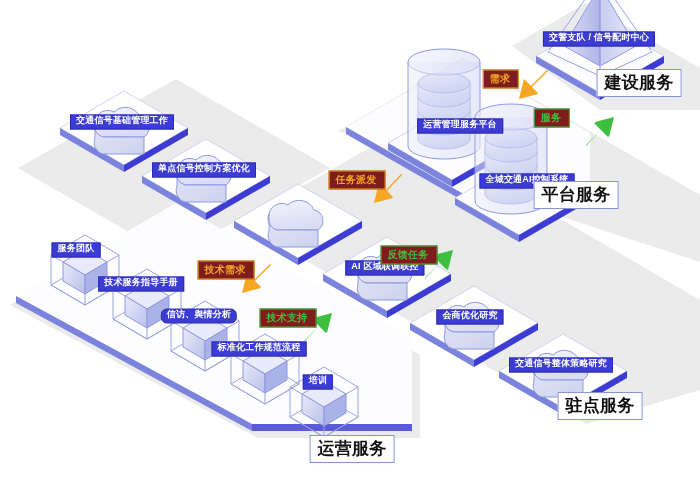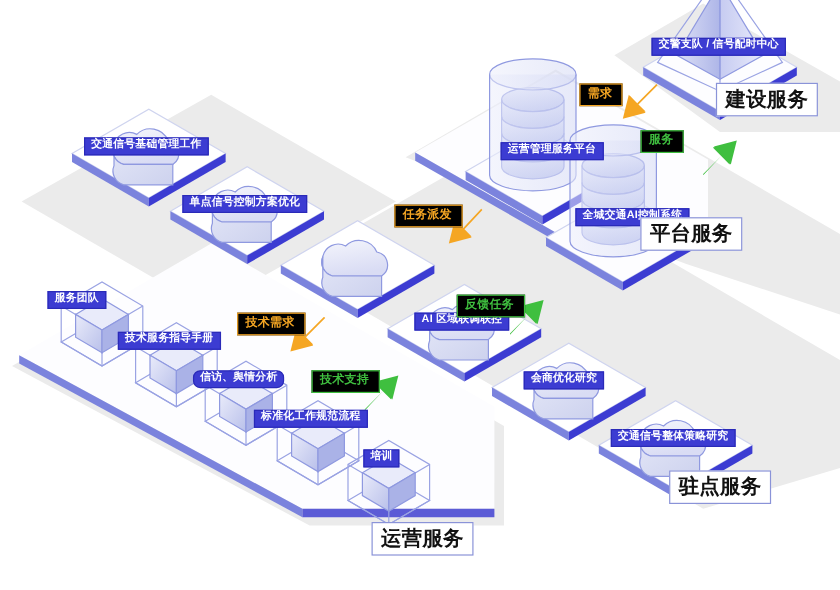--- a/index.html
+++ b/index.html
@@ -29,21 +29,21 @@
   }
   .chip-zone{
     background:#ffffff;
     color:#111111;
     border:1px solid #8a93d8;
     font-size:17px;
     font-weight:bold;
     padding:4px 7px 5px 7px;
   }
   .chip-flow{
-    background:#000000;
+    background:#7f1d1d;
     font-size:10px;
     font-weight:bold;
     padding:3px 8px 4px 6px;
   }
   .chip-flow.orange{border:1px solid #f5a623;color:#f5a623;}
   .chip-flow.green{border:1px solid #3fbf3f;color:#3fbf3f;}
 </style>
 </head>
 <body>
 
@@ -280,21 +280,21 @@
   <div class="chip chip-node" style="left:122px;top:122px;">交通信号基础管理工作</div>
   <div class="chip chip-node" style="left:204px;top:170px;">单点信号控制方案优化</div>
   <div class="chip chip-node" style="left:385px;top:268px;">AI 区域联调联控</div>
   <div class="chip chip-node" style="left:470px;top:317px;">会商优化研究</div>
   <div class="chip chip-node" style="left:561px;top:365px;">交通信号整体策略研究</div>
 
   <div class="chip chip-node" style="left:460px;top:126px;">运营管理服务平台</div>
   <div class="chip chip-node" style="left:527px;top:181px;">全城交通AI控制系统</div>
   <div class="chip chip-node" style="left:599px;top:39px;">交警支队 / 信号配时中心</div>
 
-  <div class="chip chip-node" style="left:64px;top:250px;">服务团队</div>
+  <div class="chip chip-node" style="left:76px;top:250px;">服务团队</div>
   <div class="chip chip-node" style="left:141px;top:284px;">技术服务指导手册</div>
   <div class="chip chip-node" style="left:199px;top:316px;border-radius:6px;">信访、舆情分析</div>
   <div class="chip chip-node" style="left:259px;top:349px;">标准化工作规范流程</div>
   <div class="chip chip-node" style="left:318px;top:382px;">培训</div>
 
   <div class="chip chip-zone" style="left:639px;top:83px;">建设服务</div>
   <div class="chip chip-zone" style="left:576px;top:195px;">平台服务</div>
   <div class="chip chip-zone" style="left:600px;top:406px;">驻点服务</div>
   <div class="chip chip-zone" style="left:352px;top:449px;">运营服务</div>
 

